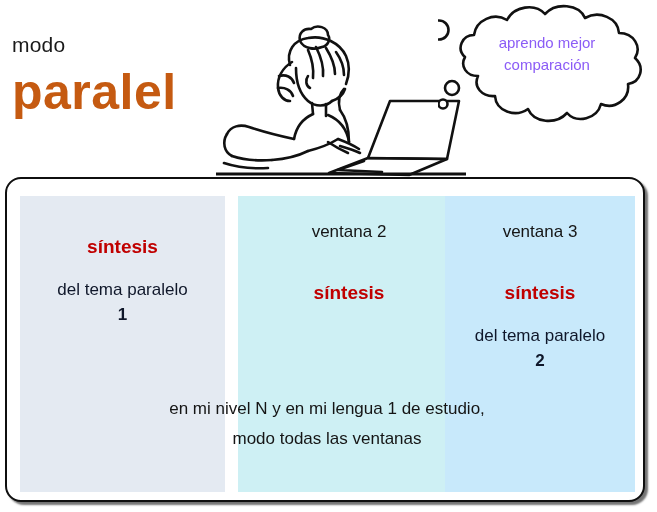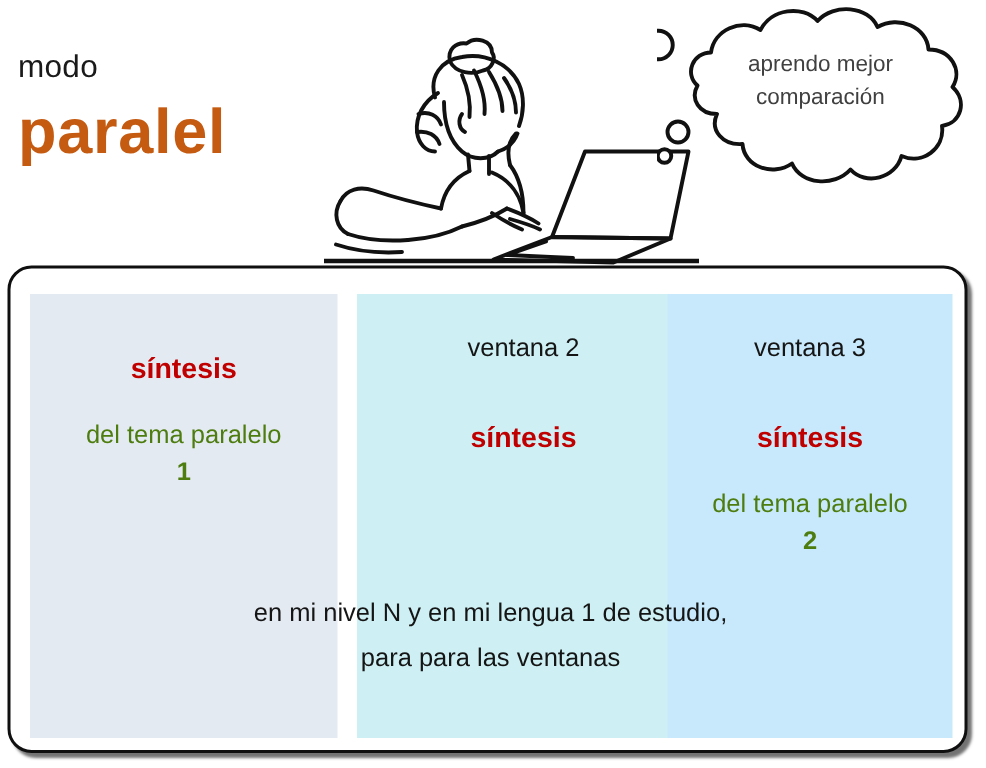--- a/index.html
+++ b/index.html
@@ -30,21 +30,21 @@
     font-size: 21px;
     color: #1a1a1a;
     letter-spacing: 0.2px;
     white-space: nowrap;
   }
 
   #mode-title {
     position: absolute;
     left: 12px;
     top: 66px;
-    font-size: 42px;
+    font-size: 50px;
     font-weight: bold;
     color: #c55a11;
     letter-spacing: 0.5px;
     white-space: nowrap;
     line-height: 1.05;
   }
 
   
   #illustration {
     position: absolute;
@@ -62,21 +62,21 @@
     width: 219px;
     height: 132px;
   }
   #bubble-text {
     position: absolute;
     left: 458px;
     top: 32px;
     width: 178px;
     text-align: center;
     font-size: 15px;
-    color: #404040;
+    color: #8b5cf6;
     line-height: 1.45;
   }
   #bubble-text .bline {
     display: block;
     white-space: nowrap;
   }
 
   
   #main-box {
     position: absolute;
@@ -128,21 +128,21 @@
     margin-top: 40px;
     font-size: 19px;
     font-weight: bold;
     color: #c00000;
     white-space: nowrap;
   }
 
   .topic-label {
     margin-top: 20px;
     font-size: 17px;
-    color: #4d7c0f;
+    color: #0f172a;
     line-height: 1.45;
   }
   .topic-label .tline { display: block; white-space: nowrap; }
   .topic-label .tnum { font-weight: bold; }
 
   
   #caption {
     position: absolute;
     left: 0;
     top: 215px;
@@ -282,16 +282,16 @@
           <span class="tline">del tema paralelo</span>
           <span class="tline tnum">2</span>
         </div>
       </div>
     </div>
 
   </div>
 
   <div id="caption">
     <span class="cline">en mi nivel N  y en mi lengua 1 de estudio,</span>
-    <span class="cline">para para las ventanas</span>
+    <span class="cline">modo todas las ventanas</span>
   </div>
 
 </div>
 
 </body></html>

